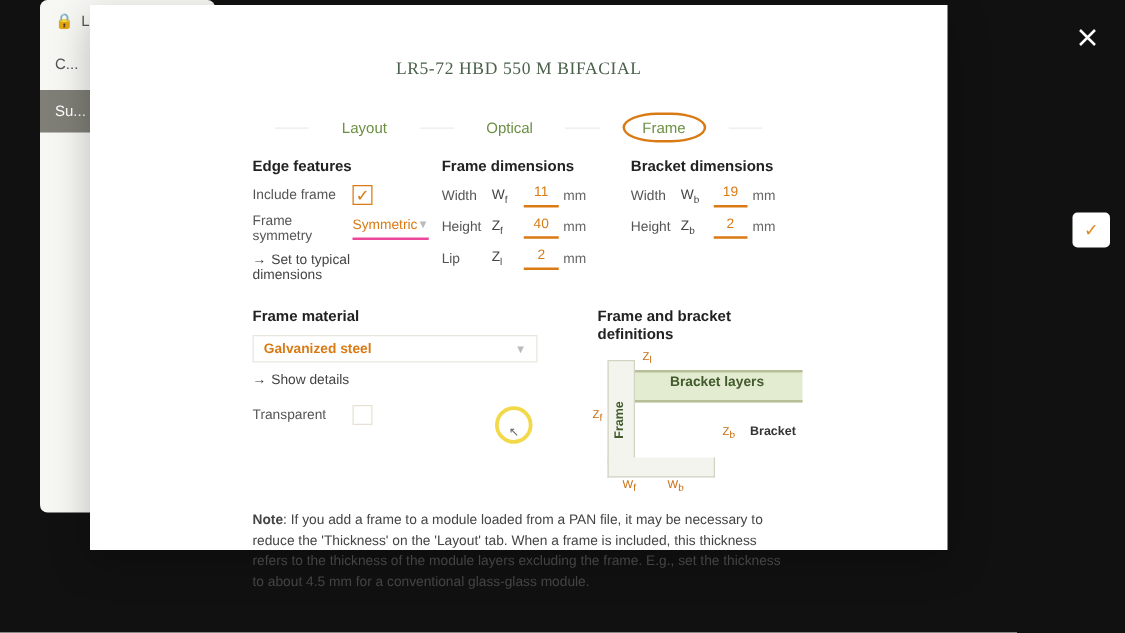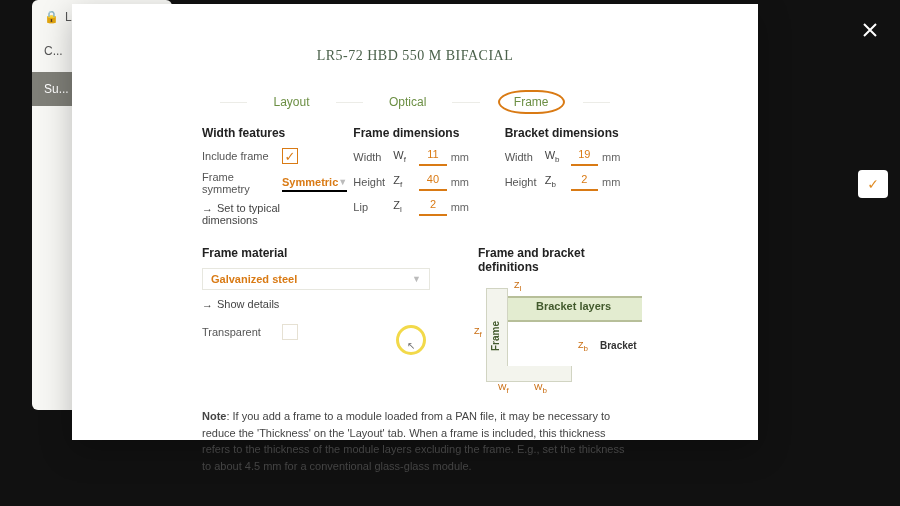--- a/index.html
+++ b/index.html
@@ -25,21 +25,21 @@
     .content { padding: 6px 130px 0; }
     .cols3 { display:flex; gap: 28px; }
     .col { flex:1; min-width:0; }
     .section-head { font-size:12px; font-weight:bold; color:#222; margin-bottom: 8px; }
     .row { display:flex; align-items:center; margin-bottom:7px; font-size:11px; }
     .row .label { flex: 0 0 80px; color:#555; }
     .row .sym { flex: 0 0 26px; color:#444; }
     .row .unit { flex:0 0 26px; color:#666; }
     .val { width: 46px; height:18px; border-bottom:2px solid #d97a14; color:#d97a14; text-align:center; font-weight:normal; font-size:11px; background:#fff; margin-right: 4px; }
     .checkbox { width:16px; height:16px; border:1px solid #d97a14; display:inline-flex; align-items:center; justify-content:center; color:#d97a14; font-size:13px; }
-    .frame-sym { width:68px; height:18px; border-bottom:2px solid #000000; color:#d97a14; font-weight:bold; font-size:11px; display:flex; align-items:center; justify-content:space-between; }
+    .frame-sym { width:68px; height:18px; border-bottom:2px solid #ec4899; color:#d97a14; font-weight:normal; font-size:11px; display:flex; justify-content:space-between; }
     .dd-caret { color:#bbb; font-size:9px; }
     .action-link { color:#444; font-size:11px; margin-top:2px; }
     .arrow-pre { color:#333; margin-right:4px; }
     .second-row { display:flex; gap:36px; margin-top: 20px; }
     .left2 { flex: 0 0 240px; }
     .right2 { flex: 1; }
     .material-select { width: 228px; height: 22px; border:1px solid #e7e7df; display:flex; align-items:center; justify-content:space-between; padding:0 8px; color:#d97a14; font-weight:bold; font-size:11px; background:#fff; margin-bottom:8px; }
     .diagram-wrap { position:relative; width: 170px; height: 110px; }
     .frame-shape { position:absolute; left:8px; top:6px; width:22px; height:84px; background:#f3f4ed; border:1px solid #d1d4c2; }
     .frame-foot { position:absolute; left:8px; top:84px; width:86px; height:16px; background:#f3f4ed; border:1px solid #d1d4c2; border-top:none; }
@@ -90,21 +90,21 @@
     <span class="tab">Optical</span>
     <div class="spacer"></div>
     <span class="tab active">Frame</span>
     <div class="spacer"></div>
   </div>
 
   <div class="content">
     <div class="cols3">
 
       <div class="col">
-        <div class="section-head">Width features</div>
+        <div class="section-head">Edge features</div>
         <div class="row">
           <span class="label">Include frame</span>
           <span class="checkbox">✓</span>
         </div>
         <div class="row">
           <span class="label">Frame symmetry</span>
           <span class="frame-sym">
             <span>Symmetric</span>
             <span class="dd-caret">▼</span>
           </span>

